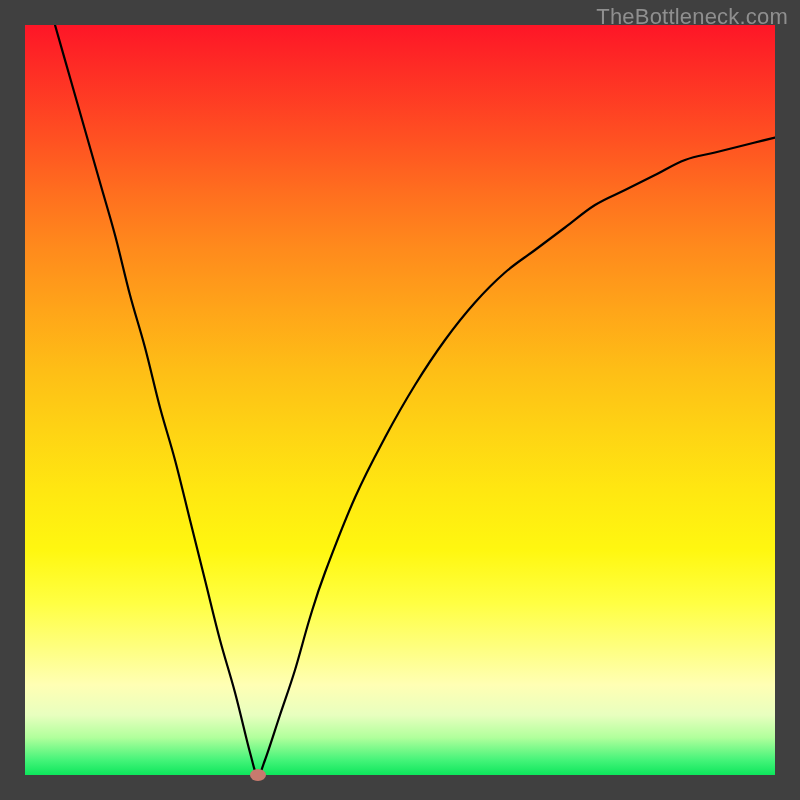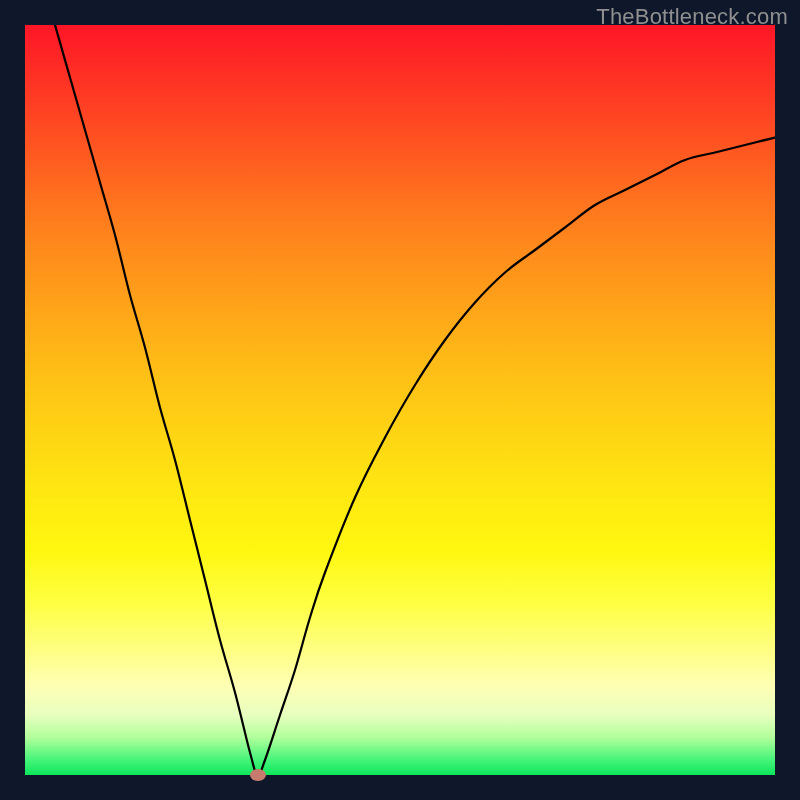--- a/index.html
+++ b/index.html
@@ -8,21 +8,21 @@
     width: 800px;
     height: 800px;
     background: #000;
     overflow: hidden;
     font-family: Arial, Helvetica, sans-serif;
   }
   .frame {
     position: relative;
     width: 800px;
     height: 800px;
-    background: #0f172a;
+    background: #404040;
   }
   .plot {
     position: absolute;
     left: 25px;
     top: 25px;
     width: 750px;
     height: 750px;
     background: linear-gradient(
       to bottom,
       #fe1627 0%,

